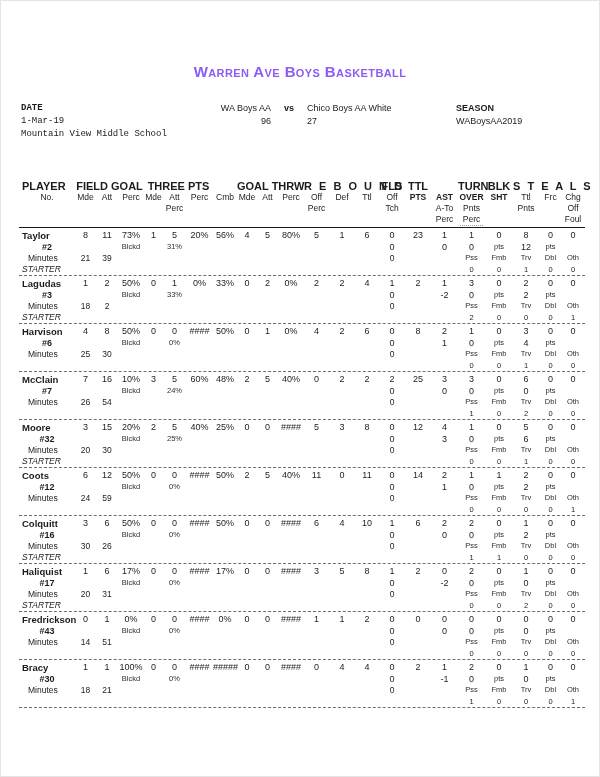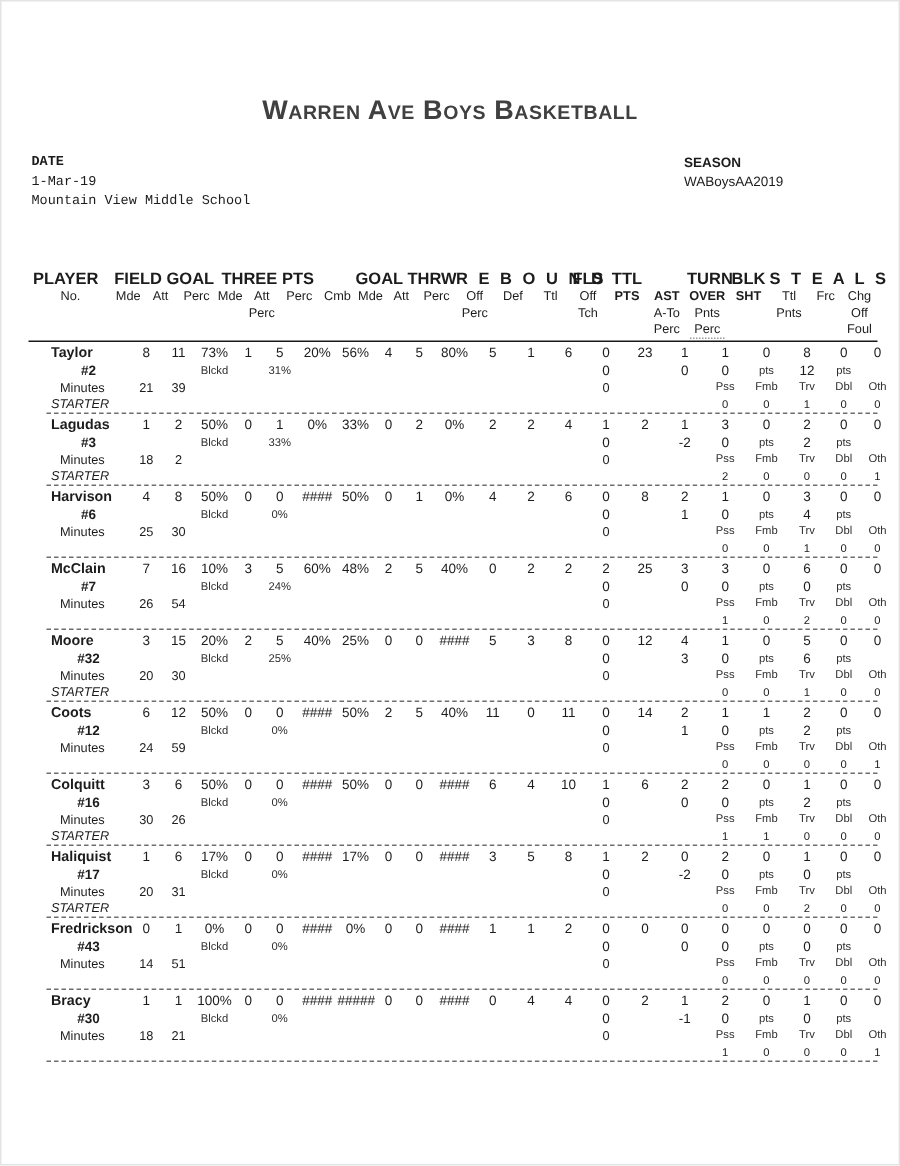--- a/index.html
+++ b/index.html
@@ -6,22 +6,22 @@
   body {
     width:600px; height:777px; background:#ffffff;
     font-family:"Liberation Sans", sans-serif; color:#1c1c1c;
     position:relative; overflow:hidden;
   }
   .page { position:absolute; inset:0; border:1px solid #e4e4e4; background:#fff; }
 
   
   .title {
     position:absolute; top:62px; left:0; width:100%;
-    text-align:center; font-weight:bold; font-size:18px;
-    font-variant:small-caps; letter-spacing:0.4px; color:#404040;
+    text-align:center; font-weight:bold; font-size:15px;
+    font-variant:small-caps; letter-spacing:0.4px; color:#8b5cf6;
   }
   .info { font-size:9px; line-height:13px; }
   .date-block  { position:absolute; left:20px;  top:101px;font-family:Liberation Mono, monospace; }
   .season-block{ position:absolute; left:455px; top:101px; }
   .lbl { font-weight:bold; }
   .match-block { position:absolute; left:170px; top:101px; width:270px; }
   .match-row { display:flex; }
   .m-left  { width:100px; text-align:right; }
   .m-vs    { width:36px; text-align:center; font-weight:bold; }
   .m-right { text-align:left; }
@@ -44,21 +44,21 @@
   .h1 { font-size:11px; font-weight:bold; height:11px; line-height:11px;margin-top:40px; }
   .h2 { font-size:8.5px; height:11px; line-height:11px; }
   .h3 { font-size:8.5px; height:11px; line-height:11px; }
   .h4 { font-size:8.5px; height:12px; line-height:11px; }
   .h1 .left, .h2 .left { text-align:left; padding-left:3px; }
   .wide { letter-spacing:2px; }
   .bld { font-weight:bold; }
   .dotted-under span { border-bottom:1px dotted #9a9a9a; padding:0 3px 1px 3px; }
   .hdr-rule { border-bottom:1.6px solid #181818; margin-top:1px; }
 
-  .player-block { border-bottom:1px dashed #6e6e6e; padding-top:2px; height:45px;margin-left:12px; }
+  .player-block { border-bottom:1px dashed #6e6e6e; padding-top:2px; height:45px; }
   .r1 { font-size:9px; font-weight:normal; height:12px; line-height:11px; }
   .r1 .pname { text-align:left; padding-left:3px; font-weight:bold; font-size:9.5px; }
   .r2 { font-size:9px; height:11px; line-height:10px; }
   .r2 .pno { font-weight:bold; font-size:9px; }
   .r3 { font-size:8.5px; height:12px; line-height:10px; }
   .r4 { font-size:7.5px; height:10px; line-height:9px; }
   .sm { font-size:7.5px; color:#2e2e2e; }
   .minlbl { text-align:left !important; padding-left:9px; }
   .startlbl { text-align:left !important; padding-left:3px; font-size:8.5px;font-style:italic; }
 </style>
@@ -68,20 +68,32 @@
 <div class="page">
 
   <div class="title">Warren Ave Boys Basketball</div>
 
   <div class="info date-block">
     <div class="lbl">DATE</div>
     <div>1-Mar-19</div>
     <div>Mountain View Middle School</div>
   </div>
 
+  <div class="info match-block">
+    <div class="match-row">
+      <div class="m-left">WA Boys AA</div>
+      <div class="m-vs">vs</div>
+      <div class="m-right">Chico Boys AA White</div>
+    </div>
+    <div class="match-row">
+      <div class="m-left">96</div>
+      <div class="m-vs"></div>
+      <div class="m-right">27</div>
+    </div>
+  </div>
 
   <div class="info season-block">
     <div class="lbl">SEASON</div>
     <div>WABoysAA2019</div>
   </div>
 
   <div class="stats">
 
     <div class="trow h1">
       <div class="c1 left">PLAYER</div>

